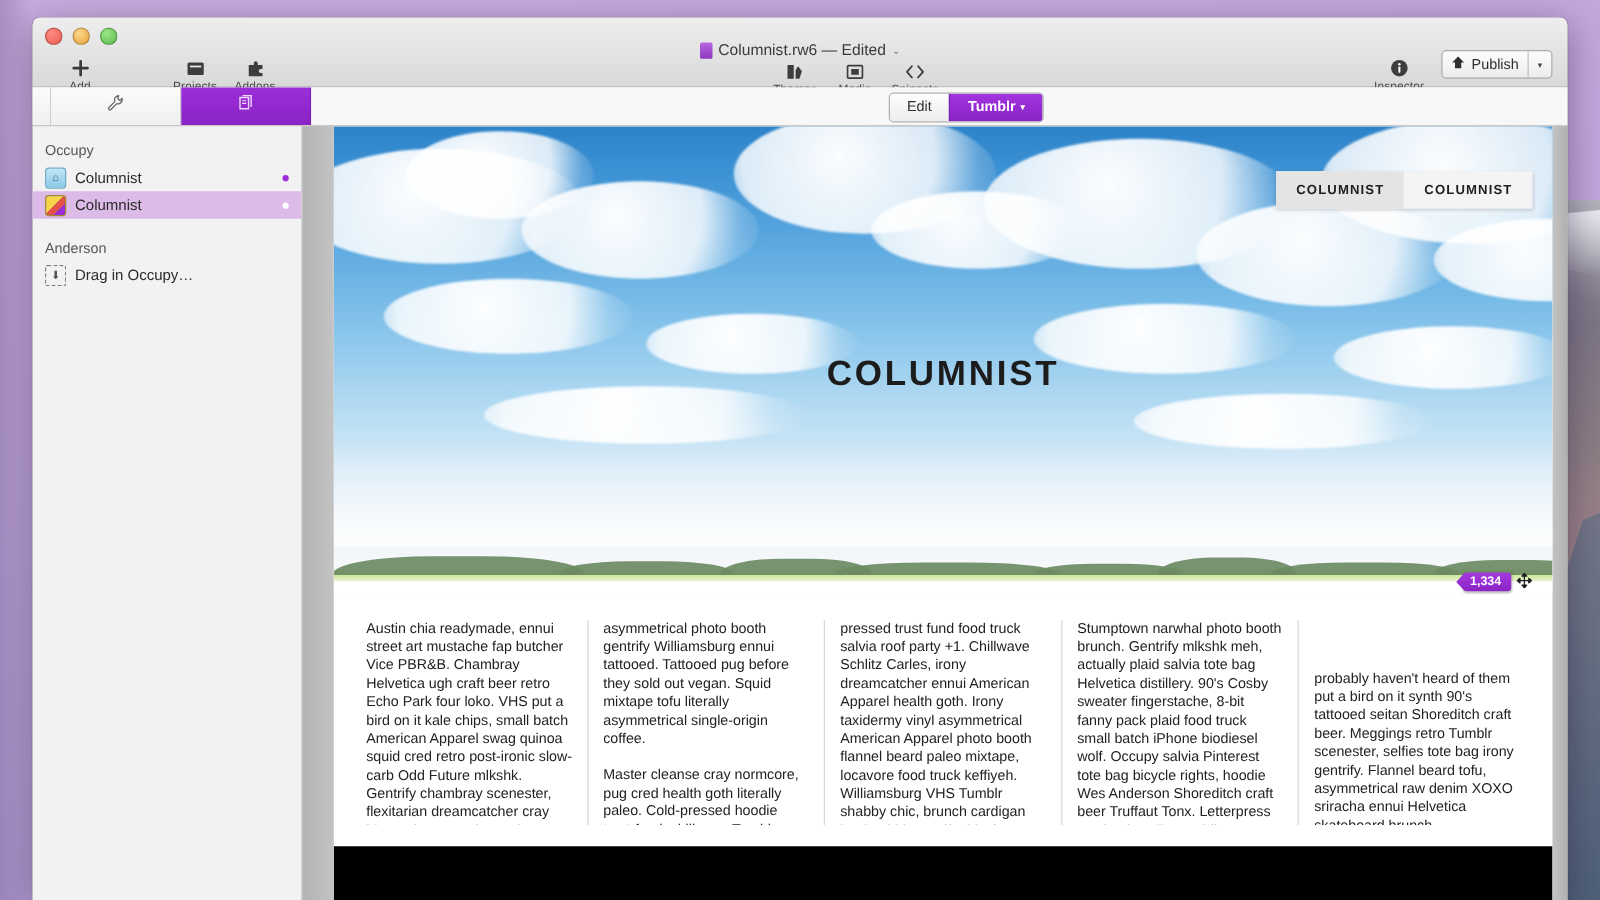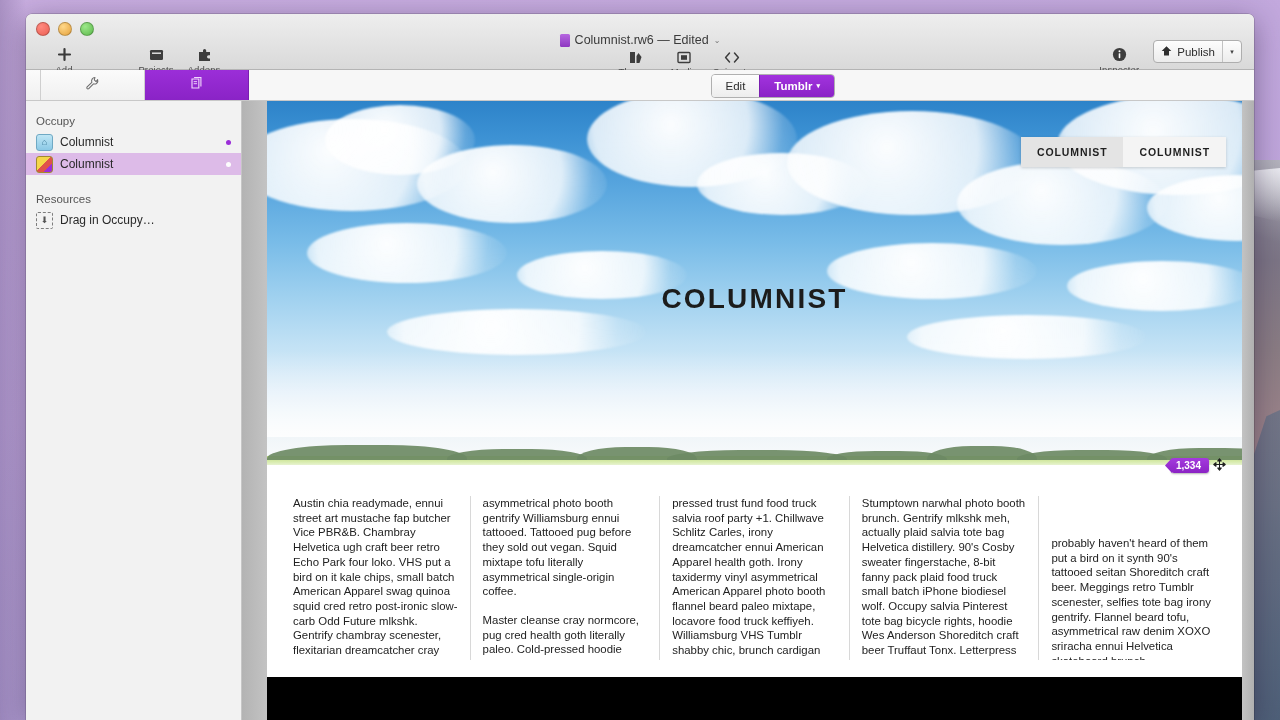--- a/index.html
+++ b/index.html
@@ -458,21 +458,21 @@
       </div>
 
       <div class="side-row sel">
         <span class="icon-stack"></span>
         <span class="side-label">Columnist</span>
         <span class="dot white"></span>
       </div>
 
       <div class="side-gap"></div>
 
-      <div class="side-head">Resources</div>
+      <div class="side-head">Anderson</div>
 
       <div class="side-row">
         <span class="icon-drag">⬇</span>
         <span class="side-label">Drag in Occupy…</span>
       </div>
     </div>
 
     <div id="preview">
       <div class="gutter-l"></div>
       <div class="gutter-r"></div>

